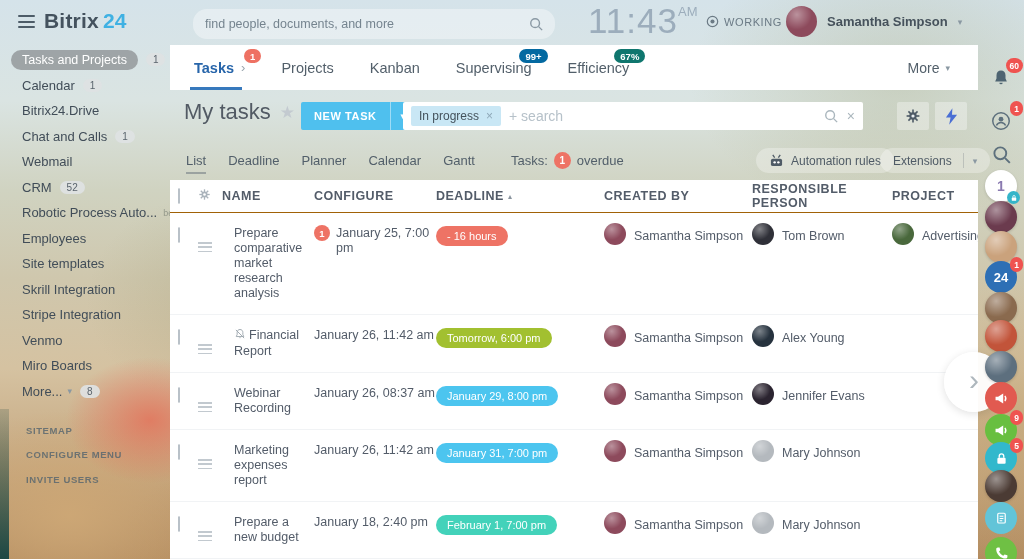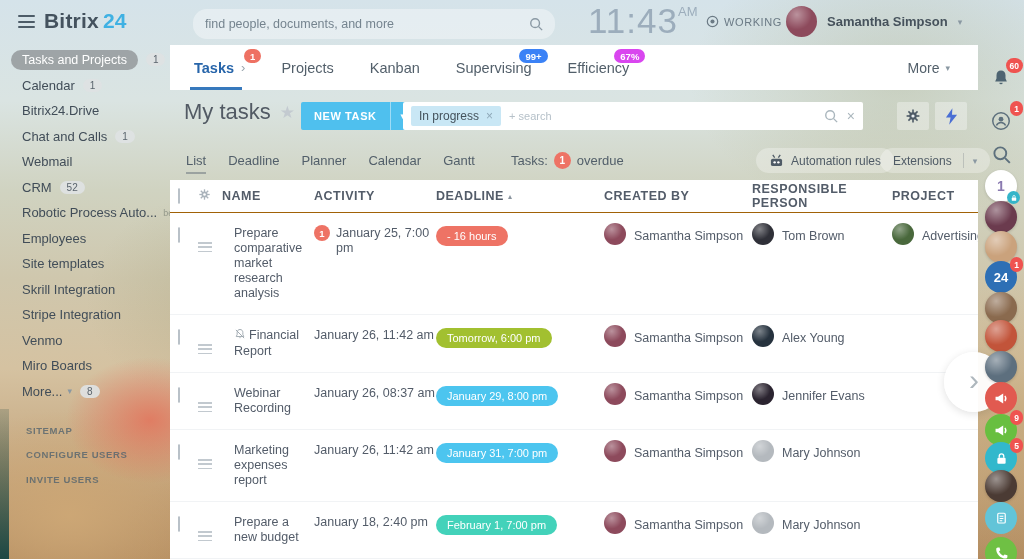--- a/index.html
+++ b/index.html
@@ -58,21 +58,21 @@
   .ttl{position:absolute;left:14px;top:9px;display:flex;align-items:center;gap:9px;}
   .ttl h1{margin:0;font-size:22px;font-weight:normal;color:#525a64;}
   .fav{font-size:17px;color:#c3cad0;cursor:pointer;}
   .newtask{position:absolute;left:131px;top:12px;height:28px;display:flex;background:#4fc0ee;border-radius:2px;overflow:hidden;cursor:pointer;}
   .newtask .nt-main{display:flex;align-items:center;padding:0 13px;color:#fff;font-size:11px;font-weight:bold;letter-spacing:.6px;}
   .newtask .nt-split{width:24px;display:flex;align-items:center;justify-content:center;border-left:1px solid rgba(255,255,255,.45);}
   .newtask .caret{color:#fff;}
   .filterbar{position:absolute;left:233px;top:12px;width:460px;height:28px;background:#fff;border-radius:2px;display:flex;align-items:center;padding:0 8px;box-sizing:border-box;gap:8px;}
   .chip{background:#c9e7f5;border-radius:2px;display:flex;align-items:center;gap:7px;padding:3px 8px;font-size:12px;color:#44525c;cursor:pointer;}
   .chip .x{color:#8fa9b9;font-size:12px;cursor:pointer;}
-  .fsearch{flex:1;font-size:11px;color:#b6c1c9;}
+  .fsearch{flex:1;font-size:14px;color:#b6c1c9;}
   .ficons{display:flex;align-items:center;gap:9px;}
   .ficons .x{color:#aab6bd;font-size:14px;cursor:pointer;}
   .sqbtn{position:absolute;top:12px;width:32px;height:28px;border-radius:2px;background:rgba(255,255,255,.34);display:flex;align-items:center;justify-content:center;cursor:pointer;}
   .btn-gear{left:727px;}
   .btn-bolt{left:765px;}
   
   .subtabs{position:absolute;left:170px;top:140px;width:808px;height:40px;display:flex;align-items:center;padding-left:16px;box-sizing:border-box;font-size:13px;color:#525f6a;}
   .stab{margin-right:22px;position:relative;cursor:pointer;}
   .stab-active::after{content:"";position:absolute;left:0;bottom:-6px;width:100%;height:2px;background:rgba(110,120,128,.55);}
   .tcounter{display:flex;align-items:center;gap:6px;margin-left:14px;cursor:pointer;}
@@ -196,45 +196,45 @@
           <span class="sb-label">Miro Boards</span>
         </div>
         <div class="sb-item">
           <span class="sb-label">More...</span>
           <span class="caret">▾</span>
           <span class="sb-badge">8</span>
         </div>
       </nav>
     <div class="sb-footer">
         <div class="sb-flink">SITEMAP</div>
-        <div class="sb-flink">CONFIGURE USERS</div>
+        <div class="sb-flink">CONFIGURE MENU</div>
         <div class="sb-flink">INVITE USERS</div>
       </div>
   </aside>
 
   <nav class="tabbar">
     <div style="display:flex;">
         <div class="tab tab-active">
           <span class="tab-label">Tasks</span>
           <span class="tab-chev">›</span>
           <span class="tab-badge" style="background: rgb(238, 113, 99);">1</span>
         </div>
         <div class="tab">
           <span class="tab-label">Projects</span>
         </div>
         <div class="tab">
           <span class="tab-label">Kanban</span>
         </div>
         <div class="tab">
           <span class="tab-label">Supervising</span>
-          <span class="tab-badge" style="background: #3b82f6;">99+</span>
+          <span class="tab-badge" style="background: #0369a1;">99+</span>
         </div>
         <div class="tab">
           <span class="tab-label">Efficiency</span>
-          <span class="tab-badge" style="background: #d946ef;">67%</span>
+          <span class="tab-badge" style="background: #0f766e;">67%</span>
         </div>
       </div>
     <div class="tab-more">
       <span>More</span>
         <span class="caret">▾</span>
     </div>
   </nav>
 
   <section class="toolbar">
     <div class="ttl">
@@ -323,21 +323,21 @@
             </g>
             <circle cx="10" cy="10" r="4.6" fill="#aab3bb"></circle>
             <circle cx="10" cy="10" r="2" fill="#fff"></circle>
           </svg>
       </div>
 
     <div class="cell th c-name">
           <span>NAME</span>
         </div>
         <div class="cell th c-activity">
-          <span>ACTIVITY</span>
+          <span>CONFIGURE</span>
         </div>
         <div class="cell th c-deadline">
           <span>DEADLINE</span>
           <span class="sortcaret">▴</span>
         </div>
         <div class="cell th c-created-by">
           <span>CREATED BY</span>
         </div>
         <div class="cell th c-responsible-person">
           <span>RESPONSIBLE PERSON</span>

